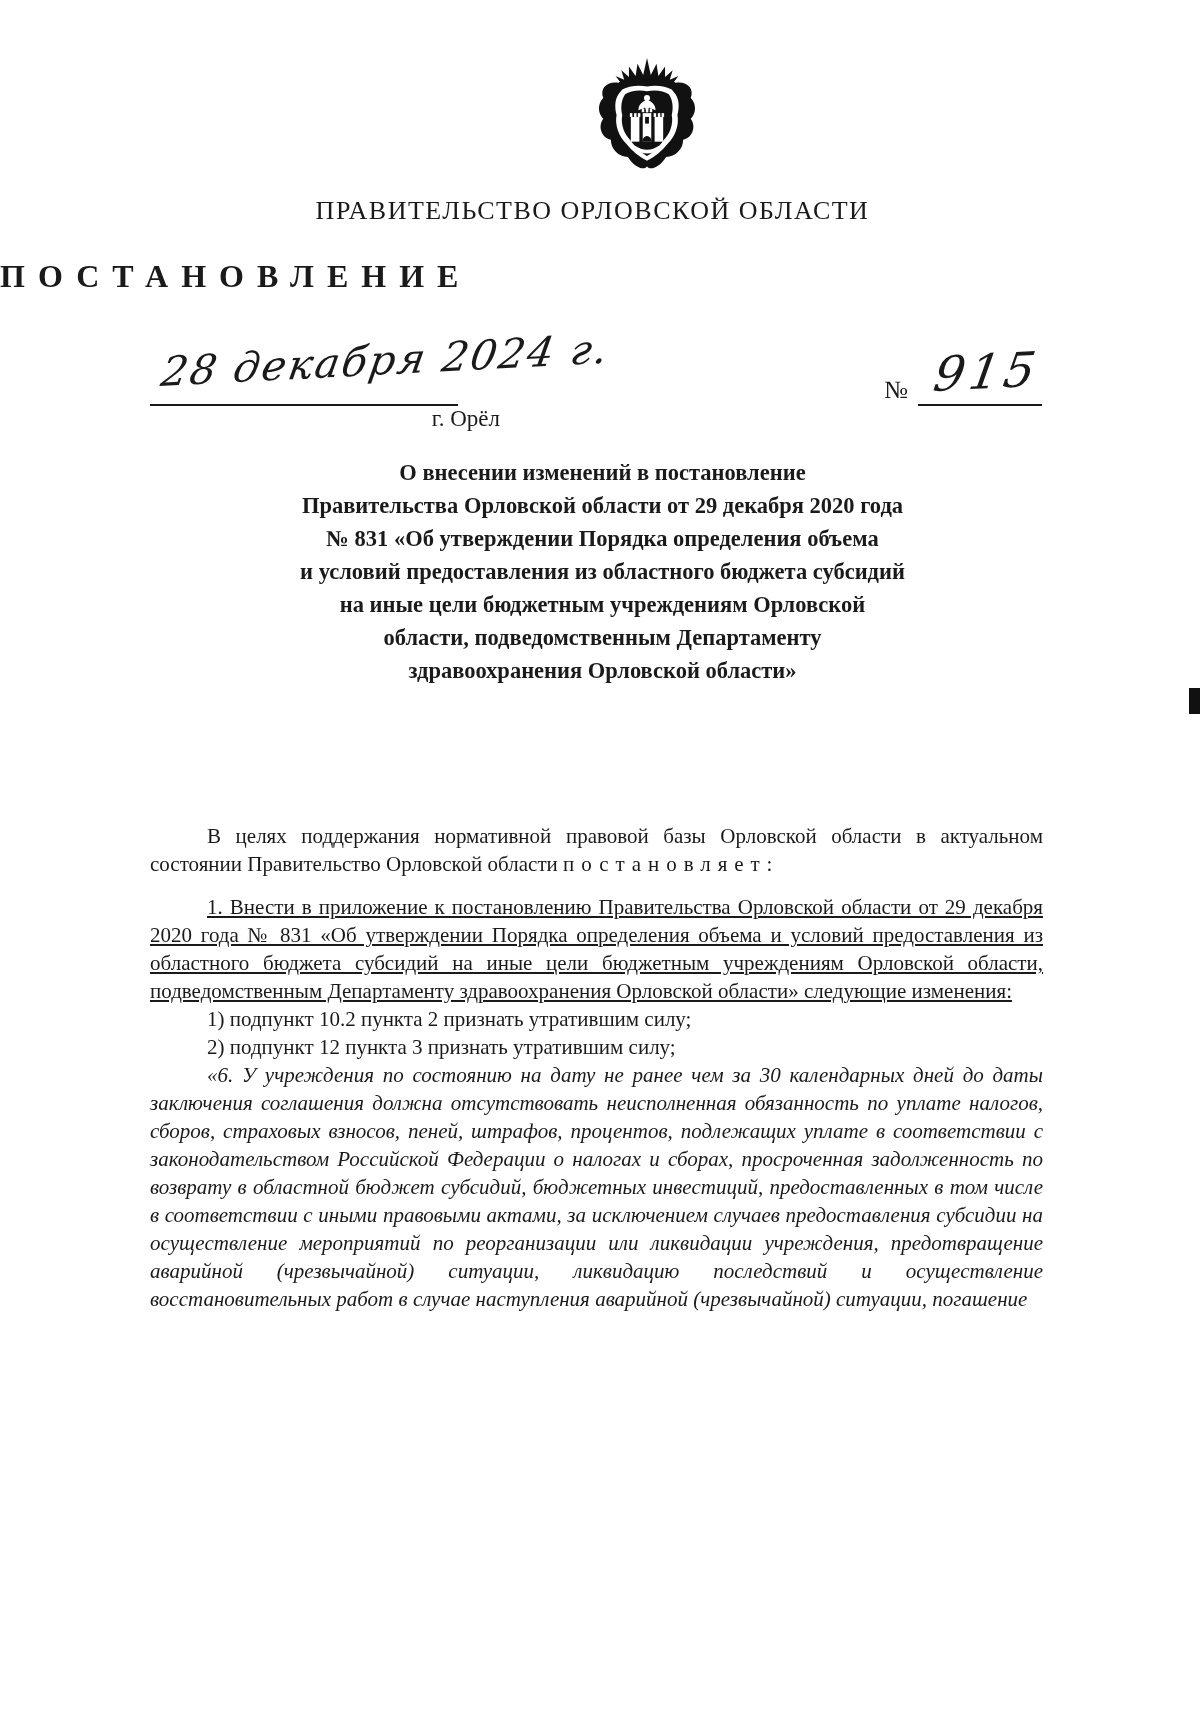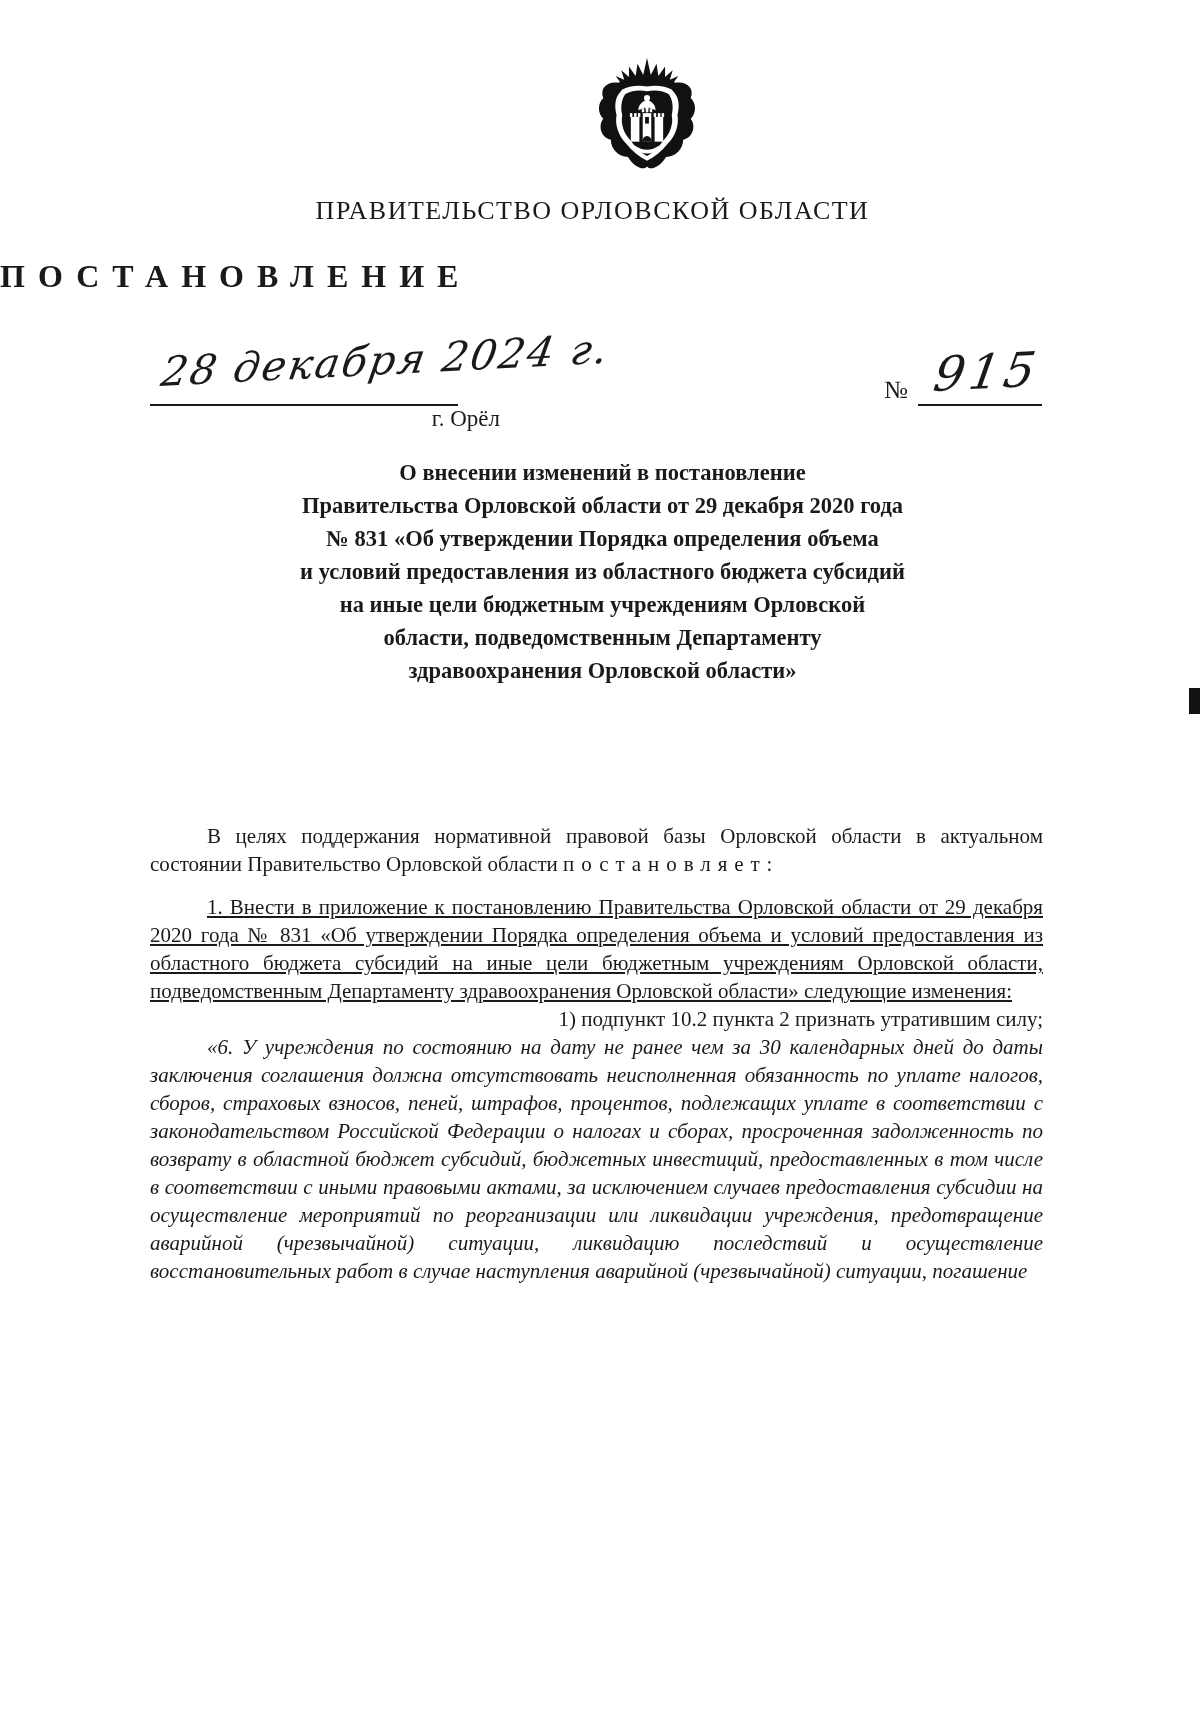--- a/index.html
+++ b/index.html
@@ -53,21 +53,21 @@
   }
   
   .body-text{
     position:absolute;left:150px;top:786px;width:893px;
     font-size:21px;line-height:28px;text-align:justify;margin-top:36px;
   }
   .para{margin:0;text-indent:57px;}
   .para+.para{margin-top:15px;text-decoration:underline;}
   .spaced{letter-spacing:0.33em;}
   .sub-items{list-style:none;margin:0;padding:0;}
-  .sub-items li{text-indent:57px;text-align:right;}
+  .sub-items li{text-indent:57px;text-align:left;}
   .p3{margin:0;text-indent:57px;font-style:italic;}
   
   .edge-mark{position:absolute;right:0;top:688px;width:11px;height:26px;background:#111;}
 </style>
 </head>
 <body>
 
 <div class="page">
 
   <div class="emblem">
@@ -125,19 +125,20 @@
     <div>здравоохранения Орловской области»</div>
   </div>
 
   <div class="body-text">
     <p class="para"><span>В целях поддержания нормативной правовой базы Орловской области в актуальном состоянии Правительство Орловской области </span><span class="spaced">постановляет:</span></p>
 
     <p class="para">1. Внести в приложение к постановлению Правительства Орловской области от 29 декабря 2020 года № 831 «Об утверждении Порядка определения объема и условий предоставления из областного бюджета субсидий на иные цели бюджетным учреждениям Орловской области, подведомственным Департаменту здравоохранения Орловской области» следующие изменения:</p>
 
     <ul class="sub-items">
       <li>1) подпункт 10.2 пункта 2 признать утратившим силу;</li>
+      <li>2) подпункт 12 пункта 3 признать утратившим силу;</li>
     </ul>
 
     <p class="p3">«6. У учреждения по состоянию на дату не ранее чем за 30 календарных дней до даты заключения соглашения должна отсутствовать неисполненная обязанность по уплате налогов, сборов, страховых взносов, пеней, штрафов, процентов, подлежащих уплате в соответствии с законодательством Российской Федерации о налогах и сборах, просроченная задолженность по возврату в областной бюджет субсидий, бюджетных инвестиций, предоставленных в том числе в соответствии с иными правовыми актами, за исключением случаев предоставления субсидии на осуществление мероприятий по реорганизации или ликвидации учреждения, предотвращение аварийной (чрезвычайной) ситуации, ликвидацию последствий и осуществление восстановительных работ в случае наступления аварийной (чрезвычайной) ситуации, погашение</p>
   </div>
 
   <div class="edge-mark"></div>
 </div>
 
 </body></html>

